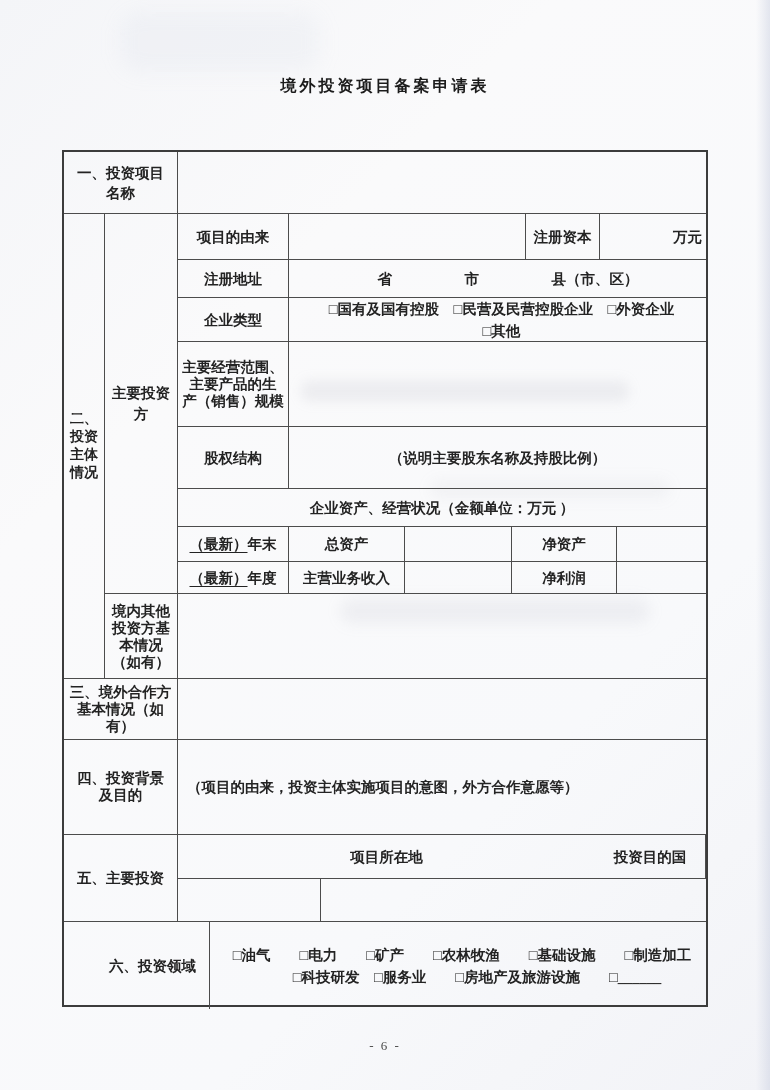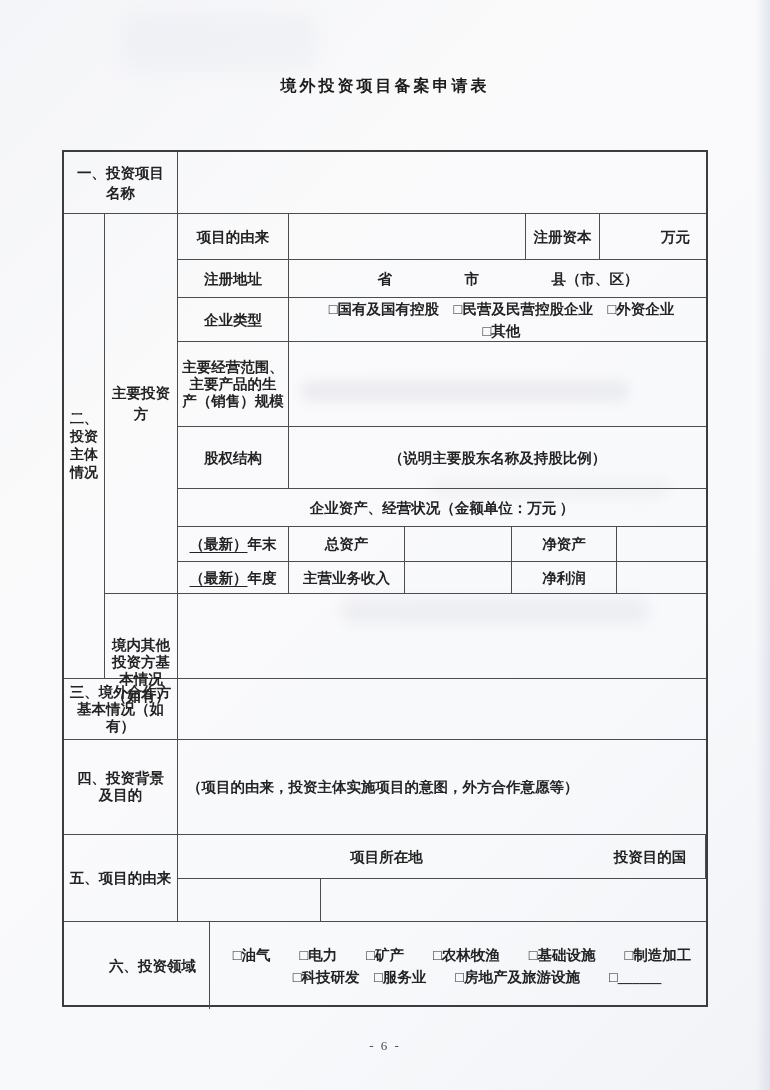--- a/index.html
+++ b/index.html
@@ -36,21 +36,21 @@
   .row{display:flex;flex-direction:row;border-bottom:1px solid #4c4c4c;box-sizing:border-box;}
   .row.lastrow{border-bottom:none;padding-left:32px;}
   .cell{box-sizing:border-box;border-right:1px solid #4c4c4c;display:flex;align-items:center;justify-content:center;text-align:center;white-space:pre-line;line-height:20px;}
   .cell.lastcol{border-right:none;}
   .col{box-sizing:border-box;border-right:1px solid #4c4c4c;display:flex;flex-direction:column;}
   .col.lastcol{border-right:none;}
   .stack{box-sizing:border-box;border-bottom:1px solid #4c4c4c;display:flex;align-items:center;justify-content:center;text-align:center;white-space:pre-line;}
   .stack.laststack{border-bottom:none;}
 
   .w41{width:41px;flex:none;}
-  .w73{width:73px;flex:none;gap:34px;}
+  .w73{width:73px;flex:none;}
   .w74{width:74px;flex:none;}
   .w105{width:105px;flex:none;}
   .w106{width:106px;flex:none;}
   .w107{width:107px;flex:none;}
   .w111{width:111px;flex:none;}
   .w114{width:114px;flex:none;}
   .w116{width:116px;flex:none;}
   .grow{flex:1 1 auto;}
 
   .h62{height:62px;flex:none;}
@@ -68,21 +68,21 @@
   .h43{height:43px;flex:none;}
 
   .vlabel{justify-content:center;align-items:center;display:flex;text-align:center;white-space:pre-line;line-height:18px;font-size:14px;}
   .lh22{line-height:17px;}
   .lh21{line-height:21px;}
   .leftpad{justify-content:flex-start;text-align:left;padding-left:9px;}
   .multiline{flex-direction:column;align-items:center;justify-content:center;padding-left:8px;text-align:left;white-space:normal;}
   .multiline .line{line-height:22px;}
   .indent30{padding-left:30px;}
   .ul{text-decoration:underline;text-underline-offset:3px;}
-  .unit-cell{justify-content:flex-end;padding-right:16px;}
+  .unit-cell{justify-content:flex-end;padding-right:4px;}
   .hint{color:#242424;}
 </style>
 </head>
 <body>
 
 <div class="artifact edge-right"></div>
 <div class="artifact smudge1"></div>
 <div class="artifact smudge2"></div>
 <div class="artifact smudge3"></div>
 <div class="artifact smudge4"></div>
@@ -181,21 +181,21 @@
     <div class="cell grow lastcol"></div>
   </div>
 
   <div class="row h95">
     <div class="cell w114 lh22">四、投资背景
 及目的</div>
     <div class="cell grow lastcol leftpad hint">（项目的由来，投资主体实施项目的意图，外方合作意愿等）</div>
   </div>
 
   <div class="row h87">
-    <div class="cell w114">五、项目的由来</div>
+    <div class="cell w114">五、主要投资</div>
     <div class="col grow lastcol">
       <div class="row h44">
         <div class="cell grow lastcol">项目所在地</div>
         <div class="cell w111">投资目的国</div>
       </div>
       <div class="row h43 lastrow">
         <div class="cell w111"></div>
         <div class="cell grow lastcol"></div>
       </div>
     </div>

